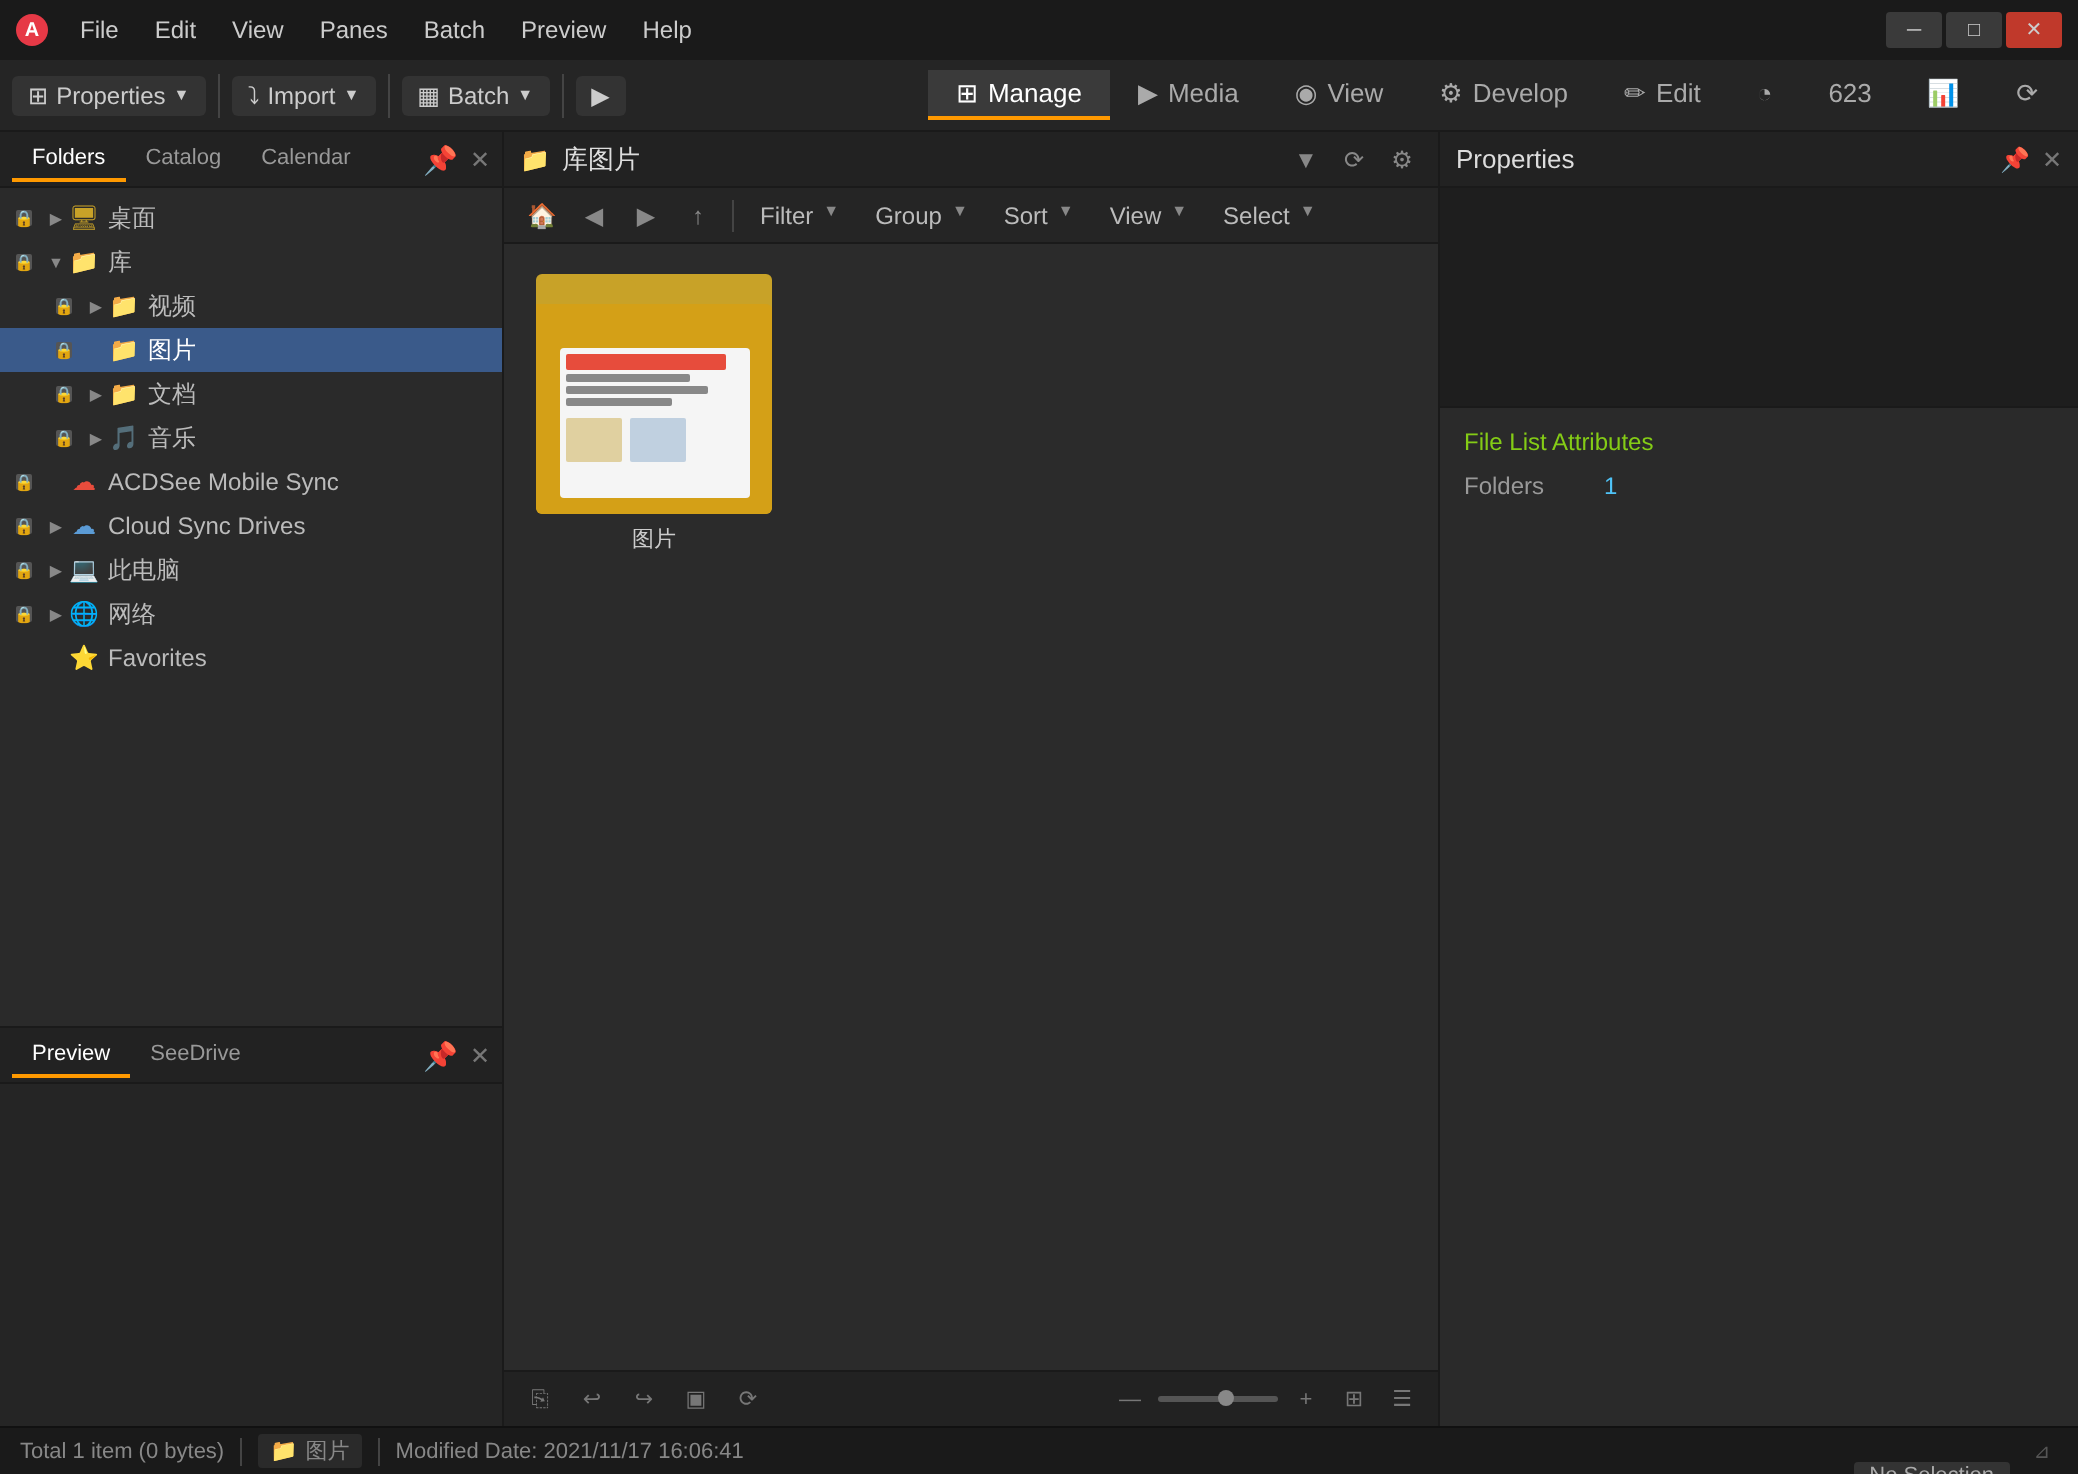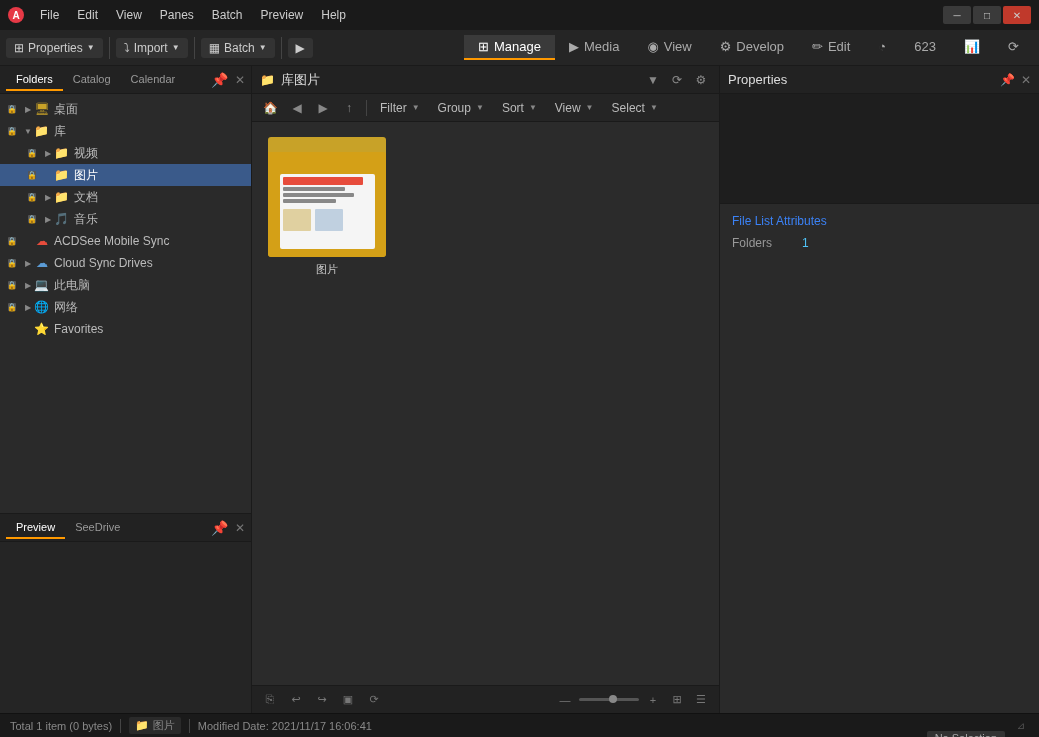--- a/index.html
+++ b/index.html
@@ -245,21 +245,21 @@
       gap: 4px;
       border-bottom: 1px solid #1a1a1a;
     }
     .nav-btn {
       width: 22px; height: 22px;
       display: flex; align-items: center; justify-content: center;
       color: #888; cursor: pointer; border-radius: 2px; font-size: 12px;
     }
     .nav-sep { width: 1px; height: 16px; background: #444; margin: 0 2px; }
     .filter-btn {
-      display: flex; align-items: center; gap: 5px;
+      display: flex; align-items: flex-start; gap: 5px;
       padding: 2px 7px;
       color: #bbb; cursor: pointer; font-size: 12px; border-radius: 2px;
     }
     .dropdown-arrow { font-size: 8px; color: #888; }
 
     
     #file-area {
       flex: 1;
       background: #2b2b2b;
       padding: 10px;
@@ -392,21 +392,21 @@
     #preview-area {
       height: 110px;
       background: #1e1e1e;
       border-bottom: 1px solid #1a1a1a;
     }
 
     #file-list-attrs {
       padding: 10px 12px;
     }
     .attr-title {
-      color: #3b82f6;
+      color: #84cc16;
       font-size: 12px;
       margin-bottom: 8px;
     }
     .attr-row {
       display: flex;
       align-items: center;
       margin-bottom: 4px;
     }
     .attr-key {
       color: #999;

